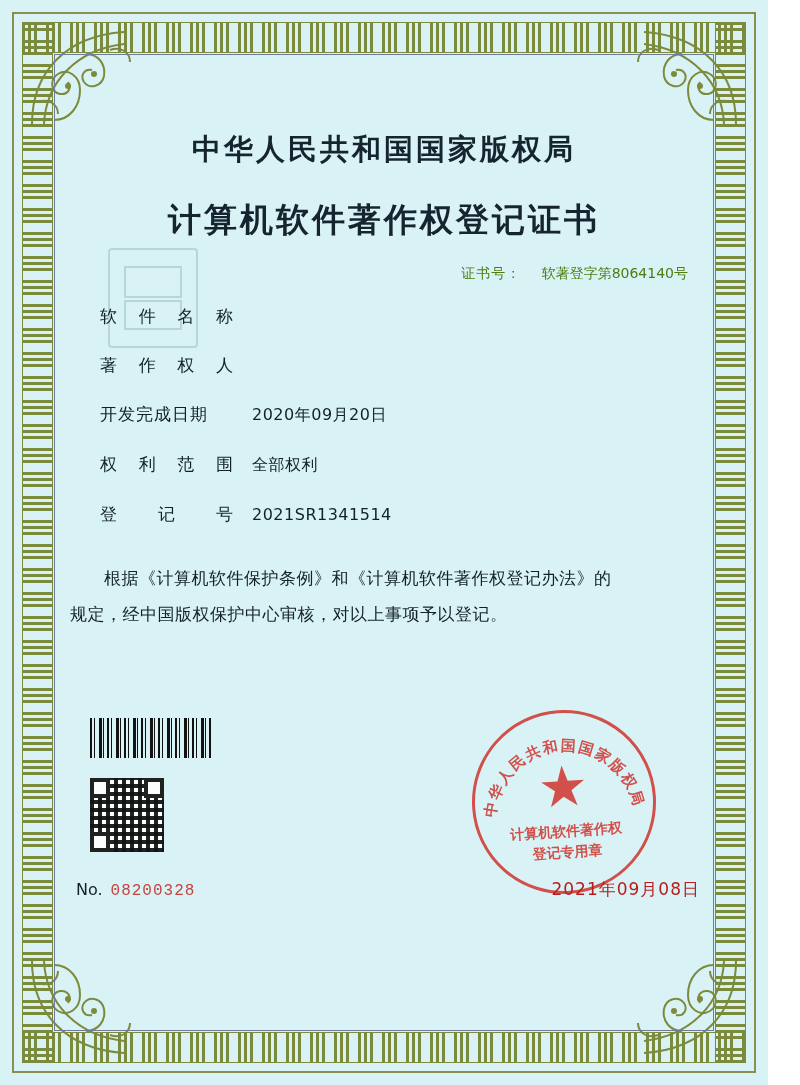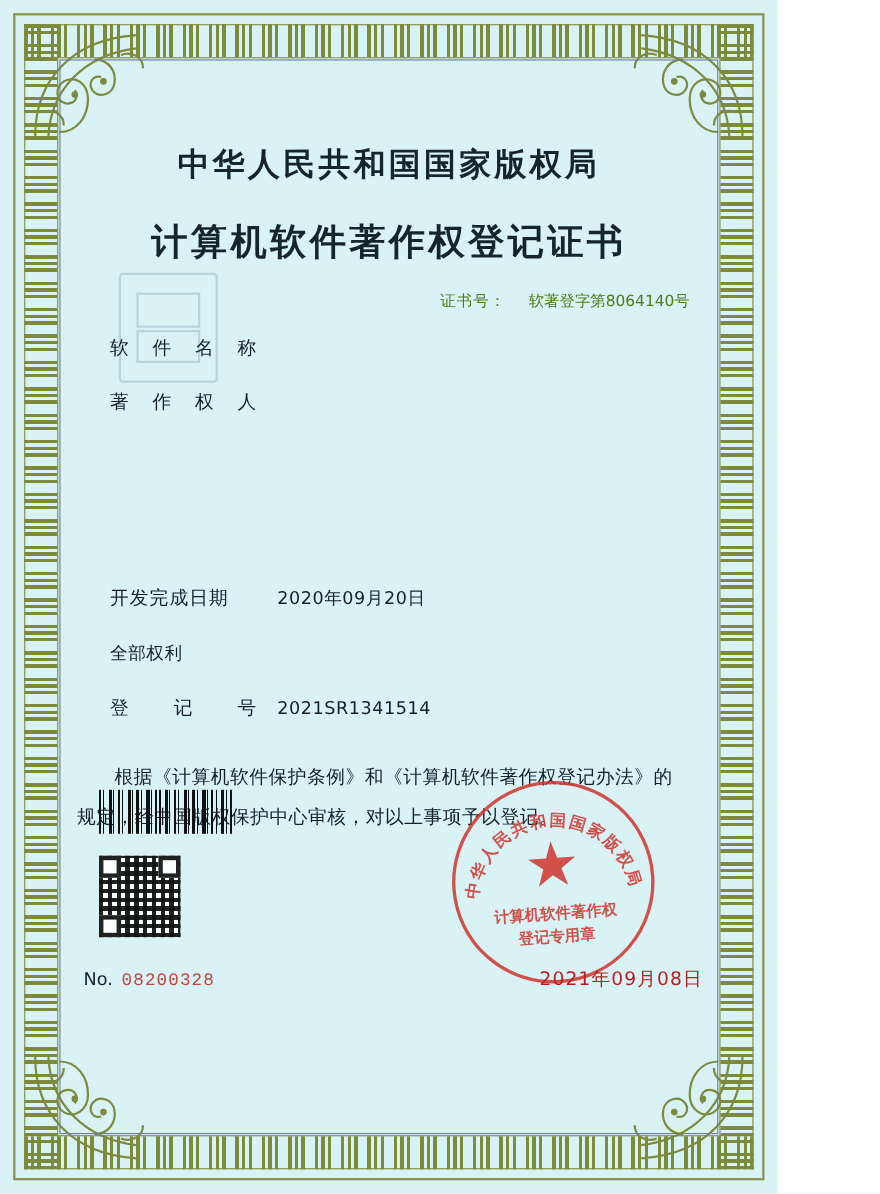--- a/index.html
+++ b/index.html
@@ -9,21 +9,21 @@
   body {
     width: 800px;
     height: 1085px;
     background: #ffffff;
     font-family: "Liberation Serif", serif;
     overflow: hidden;
   }
 
   .certificate {
     position: relative;
-    width: 707px;
+    width: 768px;
     height: 1085px;
     background: #d8f2f6;
     box-sizing: border-box;
     overflow: hidden;
   }
 
   
   .frame-outer {
     position: absolute;
     left: 12px;
@@ -422,32 +422,33 @@
       <span class="label">证书号：</span>
       <span class="value">软著登字第8064140号</span>
     </div>
 
     <div class="fields">
 
       <div class="field-row">
         <div class="field-label spaced">软件名称</div>
       </div>
 
-      <div class="field-row" style="margin-top:22px;flex-direction:column;">
+      <div class="field-row" style="margin-top:22px;">
         <div class="field-label spaced">著作权人</div>
       </div>
 
       <div class="field-row gap-top">
         <div class="field-label">开发完成日期</div>
         <div class="field-value">2020年09月20日</div>
       </div>
 
 
 
       <div class="field-row">
+        <div class="field-label spaced">权利范围</div>
         <div class="field-value">全部权利</div>
       </div>
 
       <div class="field-row">
         <div class="field-label spaced">登记号</div>
         <div class="field-value">2021SR1341514</div>
       </div>
 
     </div>
 

